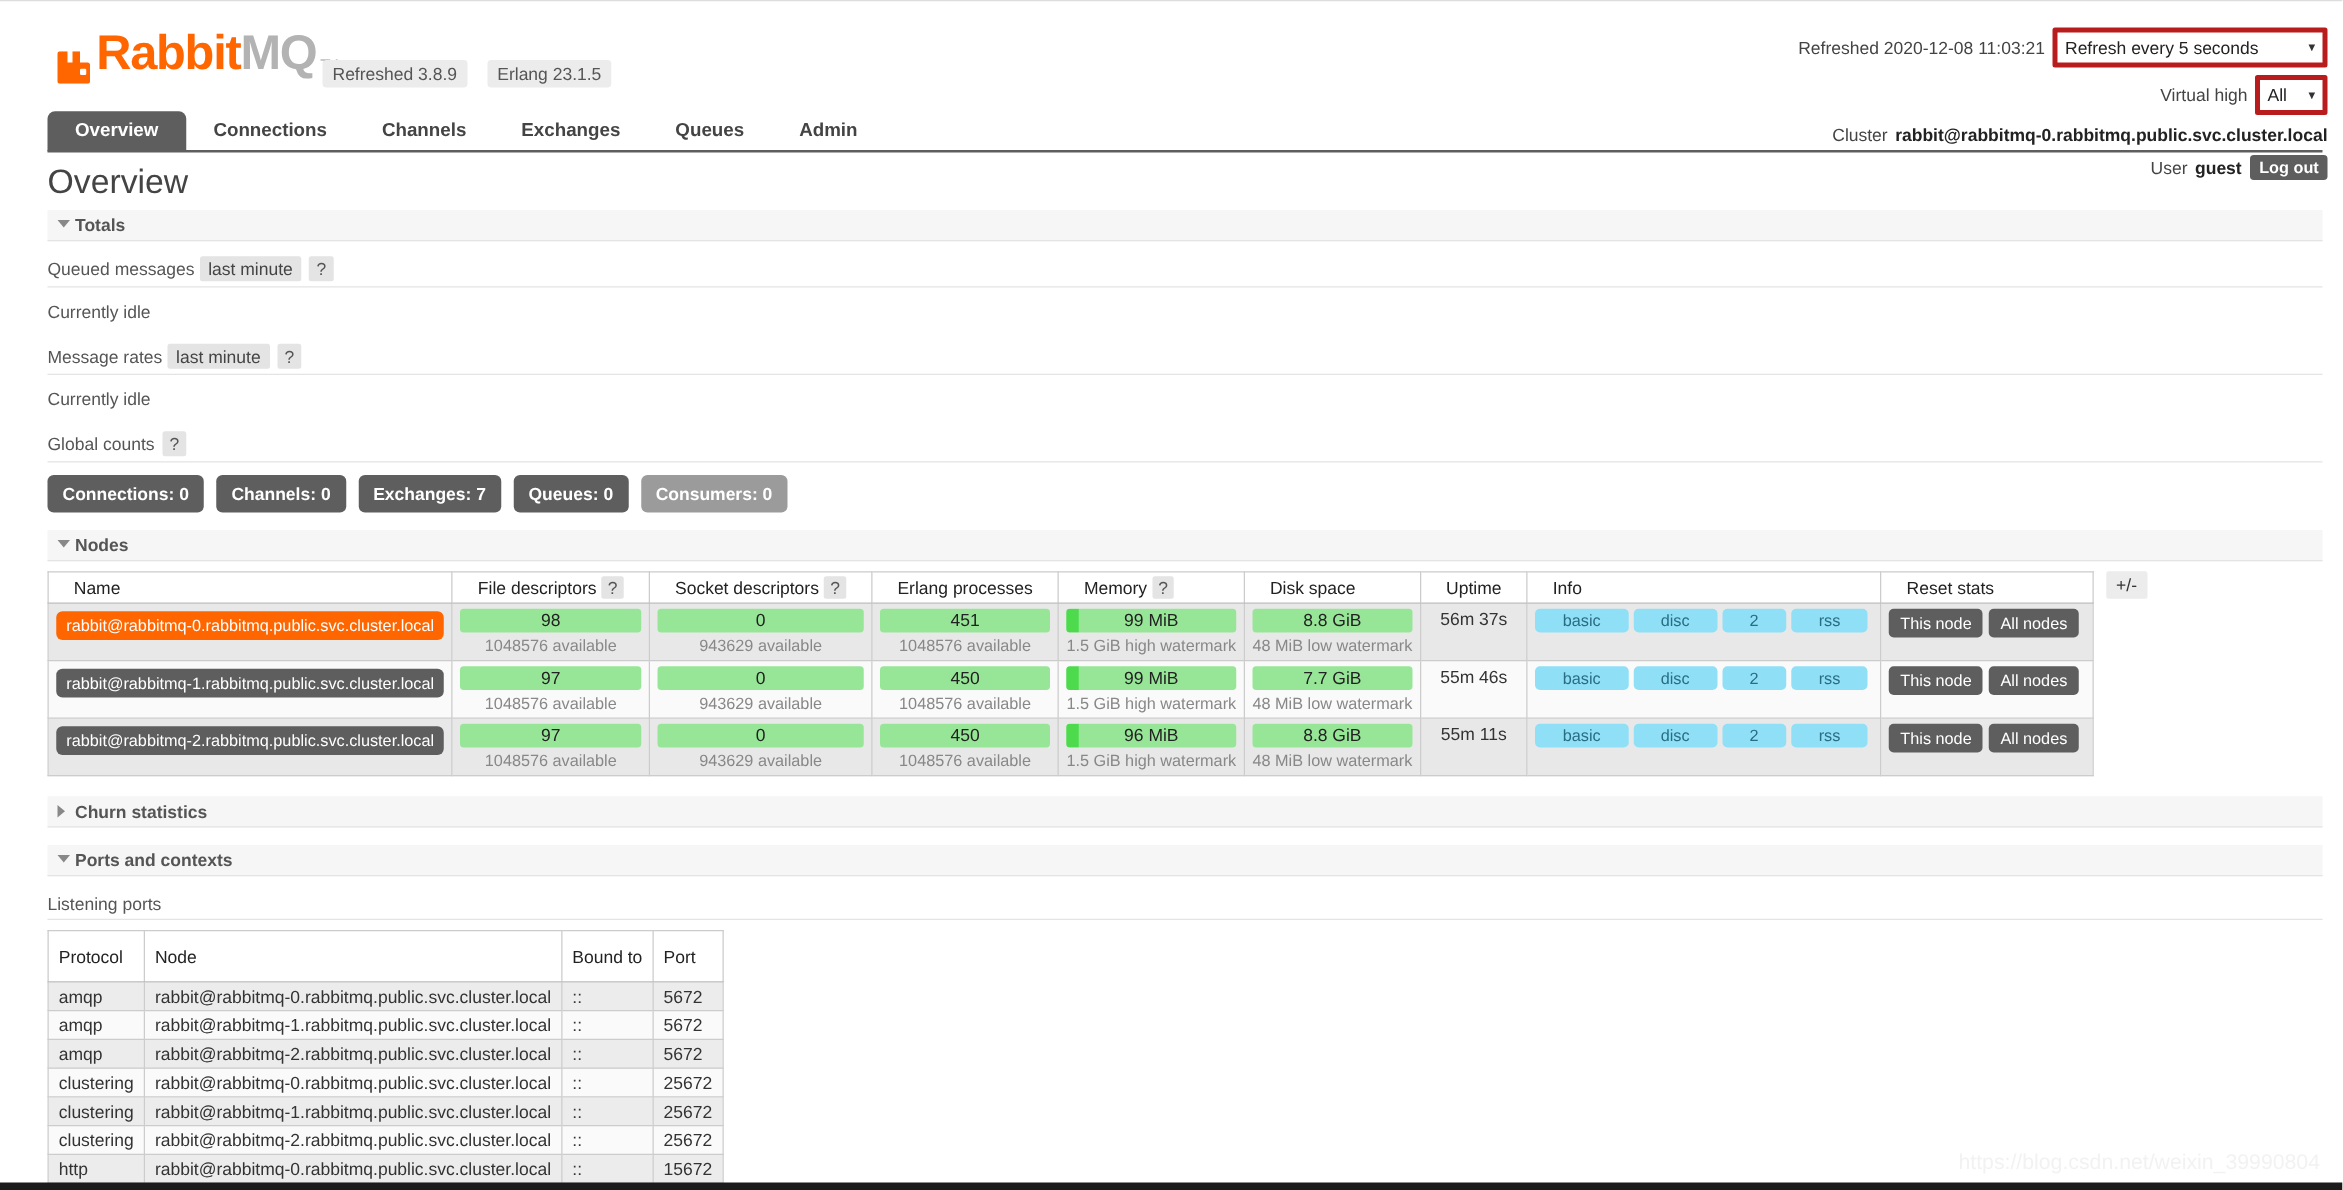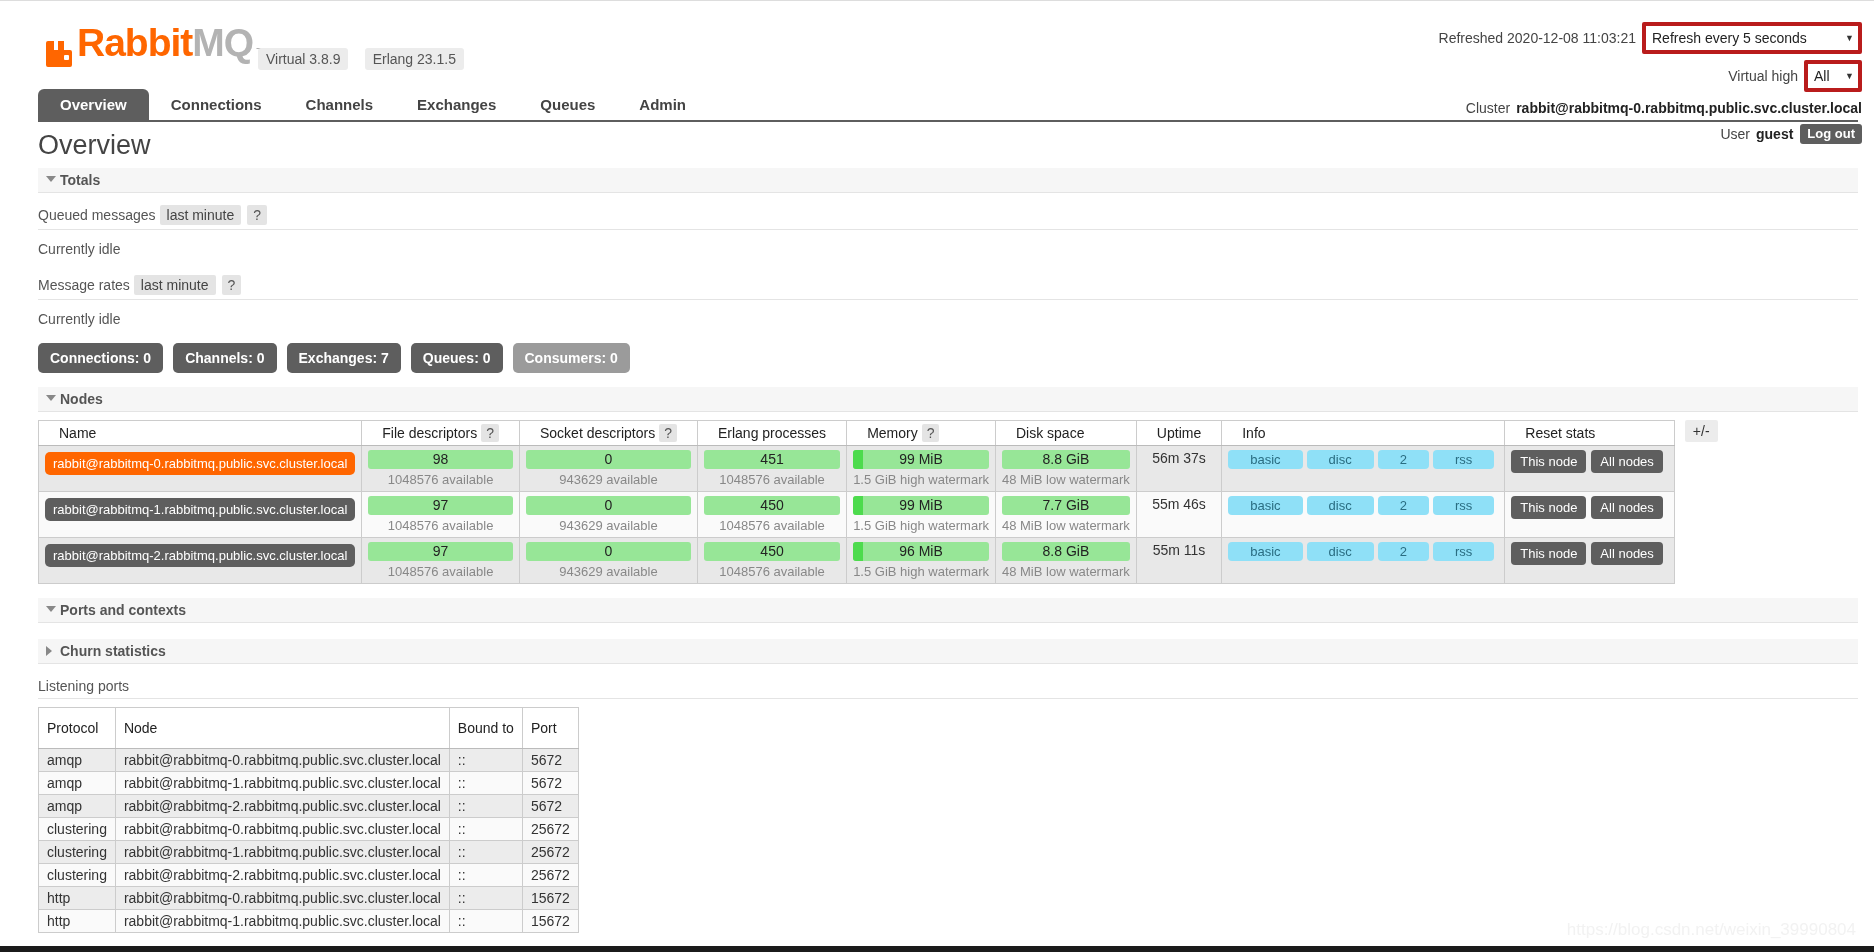--- a/index.html
+++ b/index.html
@@ -163,21 +163,21 @@
         <svg width="30" height="26" viewBox="0 0 30 26">
           <path d="M3 0 h6 v9 h4 V0 h6 v9 h6 a2 2 0 0 1 2 2 v13 a2 2 0 0 1 -2 2 H3 a2 2 0 0 1 -2 -2 V2 a2 2 0 0 1 2 -2 z" fill="#ff6600"></path>
           <rect x="19" y="14" width="5" height="5" rx="1" fill="#ffffff"></rect>
         </svg>
       </span>
       <span class="logo-text">
         <span class="logo-rabbit">Rabbit</span><span class="logo-mq">MQ</span><span class="logo-tm">TM</span>
       </span>
     </div>
     <div id="version-pills">
-      <span class="pill" style="margin-left:0">Virtual 3.8.9</span>
+      <span class="pill" style="margin-left:0">Refreshed 3.8.9</span>
       <span class="pill">Erlang 23.1.5</span>
     </div>
 
     <div id="right-head">
       <div class="rh-row">
         <span class="rh-label">Refreshed 2020-12-08 11:03:21</span>
         <span class="fakesel" style="width:202px">
           <span>Refresh every 5 seconds</span>
           <span class="caret">▼</span>
         </span>
@@ -222,20 +222,23 @@
     <div class="sub-head">
       <span>Queued messages</span><span class="tag">last minute</span><span class="q">?</span>
     </div>
     <div class="idle">Currently idle</div>
 
     <div class="sub-head">
       <span>Message rates</span><span class="tag">last minute</span><span class="q">?</span>
     </div>
     <div class="idle">Currently idle</div>
 
+    <div class="sub-head">
+      <span>Global counts</span><span class="q">?</span>
+    </div>
     <div id="counts">
         <div class="count-btn"><span>Connections:</span> <span class="num">0</span></div>
         <div class="count-btn"><span>Channels:</span> <span class="num">0</span></div>
         <div class="count-btn"><span>Exchanges:</span> <span class="num">7</span></div>
         <div class="count-btn"><span>Queues:</span> <span class="num">0</span></div>
         <div class="count-btn muted"><span>Consumers:</span> <span class="num">0</span></div>
       </div>
 
     <div class="section-head" style="margin-top:14px">
       <span class="tri down"></span>
@@ -334,28 +337,28 @@
               </td>
               <td class="uptime-cell">55m 11s</td>
               <td class="info-cell"><span class="info-tag">basic</span><span class="info-tag">disc</span><span class="info-tag">2</span><span class="info-tag">rss</span></td>
               <td class="reset-cell"><span class="gray-btn">This node</span><span class="gray-btn">All nodes</span></td>
             </tr>
           </tbody>
       </table>
       <span class="plusminus">+/-</span>
     </div>
 
+    <div class="section-head" style="margin-top:16px">
+      <span class="tri right"></span>
+      <span>Churn statistics</span>
+    </div>
+
     <div class="section-head" style="margin-top:14px">
       <span class="tri down"></span>
       <span>Ports and contexts</span>
-    </div>
-
-    <div class="section-head" style="margin-top:16px">
-      <span class="tri right"></span>
-      <span>Churn statistics</span>
     </div>
 
     <div class="plain-sub">Listening ports</div>
 
     <table class="list" id="ports-table">
       <thead>
           <tr id="ports-head">
             <th>Protocol</th>
             <th>Node</th>
             <th>Bound to</th>

